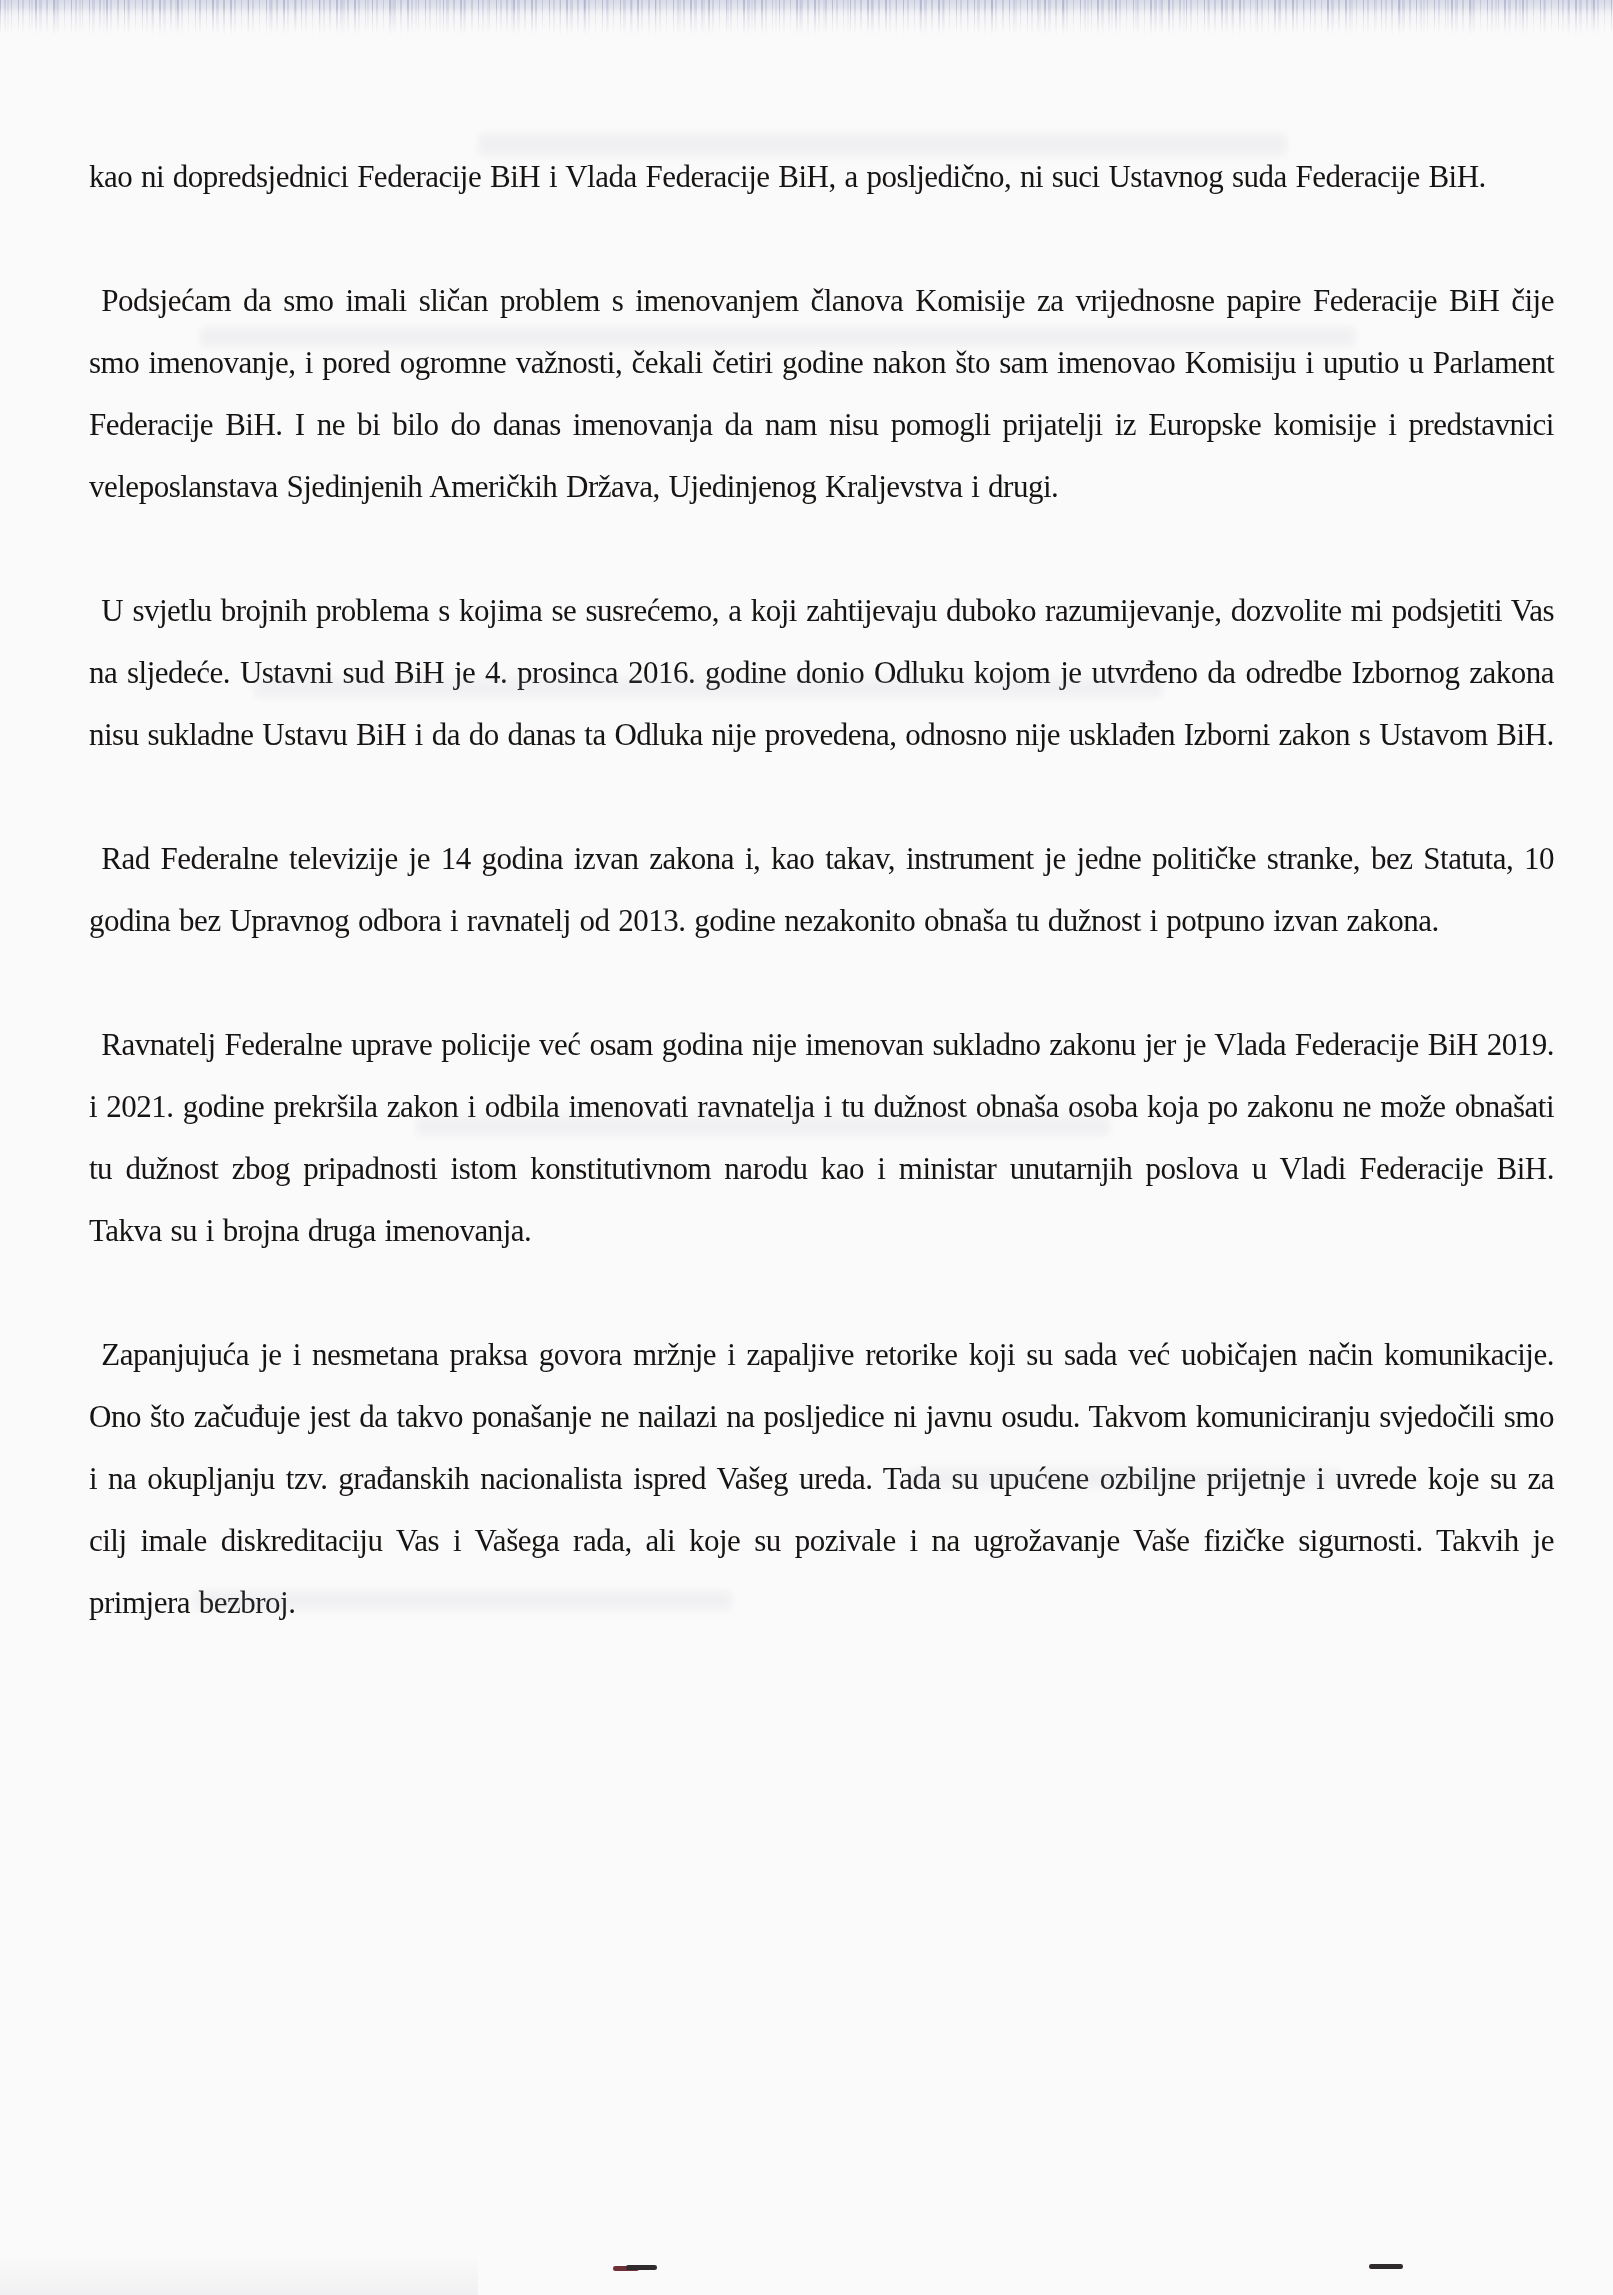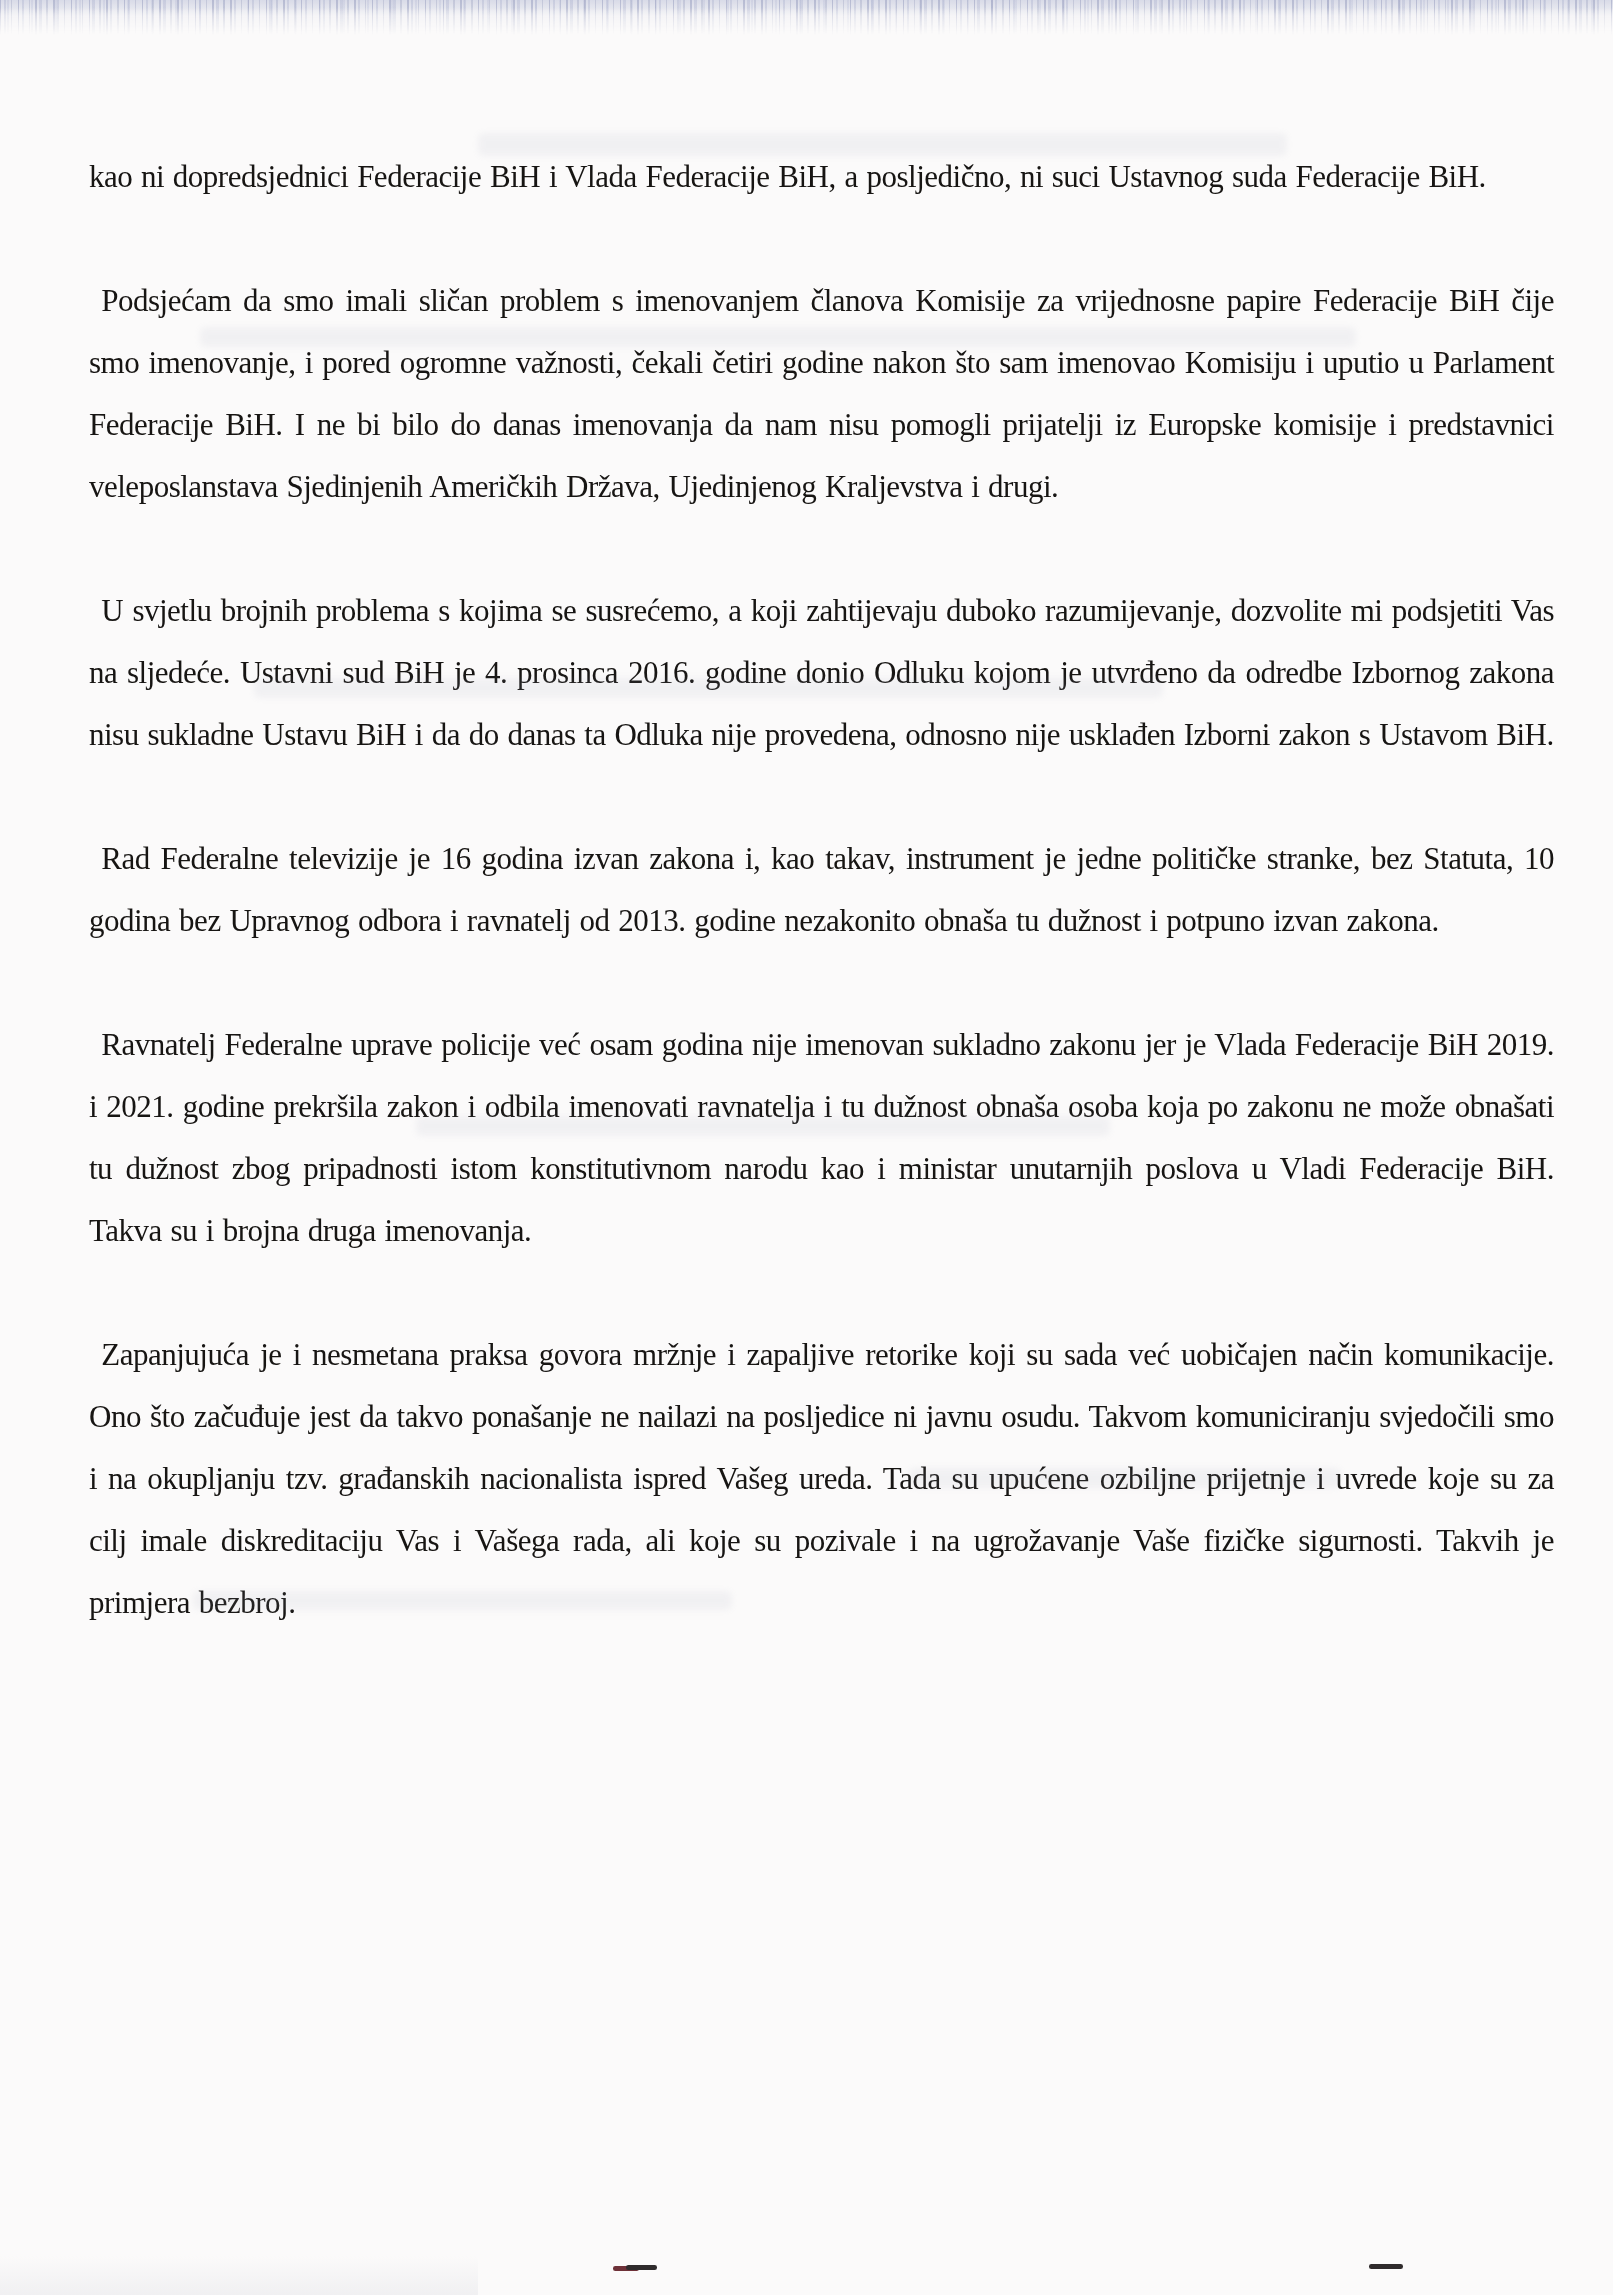--- a/index.html
+++ b/index.html
@@ -88,21 +88,21 @@
 <body>
 
 <div class="page" style="background-color: rgb(251, 250, 250); padding-left: 29px;">
 
   <div class="scan-noise-top"></div>
 
   <div class="doc" style="color: rgb(23, 21, 19);">
     <p class="para no-indent">kao ni dopredsjednici Federacije BiH i Vlada Federacije BiH, a posljedično, ni suci Ustavnog suda Federacije BiH.</p>
     <p class="para">Podsjećam da smo imali sličan problem s imenovanjem članova Komisije za vrijednosne papire Federacije BiH čije smo imenovanje, i pored ogromne važnosti, čekali četiri godine nakon što sam imenovao Komisiju i uputio u Parlament Federacije BiH. I ne bi bilo do danas imenovanja da nam nisu pomogli prijatelji iz Europske komisije i predstavnici veleposlanstava Sjedinjenih Američkih Država, Ujedinjenog Kraljevstva i drugi.</p>
     <p class="para">U svjetlu brojnih problema s kojima se susrećemo, a koji zahtijevaju duboko razumijevanje, dozvolite mi podsjetiti Vas na sljedeće. Ustavni sud BiH je 4. prosinca 2016. godine donio Odluku kojom je utvrđeno da odredbe Izbornog zakona nisu sukladne Ustavu BiH i da do danas ta Odluka nije provedena, odnosno nije usklađen Izborni zakon s Ustavom BiH.</p>
-    <p class="para">Rad Federalne televizije je 16 godina izvan zakona i, kao takav, instrument je jedne političke stranke, bez Statuta, 10 godina bez Upravnog odbora i ravnatelj od 2013. godine nezakonito obnaša tu dužnost i potpuno izvan zakona.</p>
+    <p class="para">Rad Federalne televizije je 14 godina izvan zakona i, kao takav, instrument je jedne političke stranke, bez Statuta, 10 godina bez Upravnog odbora i ravnatelj od 2013. godine nezakonito obnaša tu dužnost i potpuno izvan zakona.</p>
     <p class="para">Ravnatelj Federalne uprave policije već osam godina nije imenovan sukladno zakonu jer je Vlada Federacije BiH 2019. i 2021. godine prekršila zakon i odbila imenovati ravnatelja i tu dužnost obnaša osoba koja po zakonu ne može obnašati tu dužnost zbog pripadnosti istom konstitutivnom narodu kao i ministar unutarnjih poslova u Vladi Federacije BiH. Takva su i brojna druga imenovanja.</p>
     <p class="para">Zapanjujuća je i nesmetana praksa govora mržnje i zapaljive retorike koji su sada već uobičajen način komunikacije. Ono što začuđuje jest da takvo ponašanje ne nailazi na posljedice ni javnu osudu. Takvom komuniciranju svjedočili smo i na okupljanju tzv. građanskih nacionalista ispred Vašeg ureda. Tada su upućene ozbiljne prijetnje i uvrede koje su za cilj imale diskreditaciju Vas i Vašega rada, ali koje su pozivale i na ugrožavanje Vaše fizičke sigurnosti. Takvih je primjera bezbroj.</p>
   </div>
 
   <div class="ghost g1" style="background-color: rgb(155, 160, 180);"></div>
   <div class="ghost g2" style="background-color: rgb(155, 160, 180);"></div>
   <div class="ghost g3" style="background-color: rgb(155, 160, 180);"></div>
   <div class="ghost g4" style="background-color: rgb(155, 160, 180);"></div>
   <div class="ghost g5" style="background-color: rgb(155, 160, 180);"></div>
   <div class="ghost g6" style="background-color: rgb(155, 160, 180);"></div>

